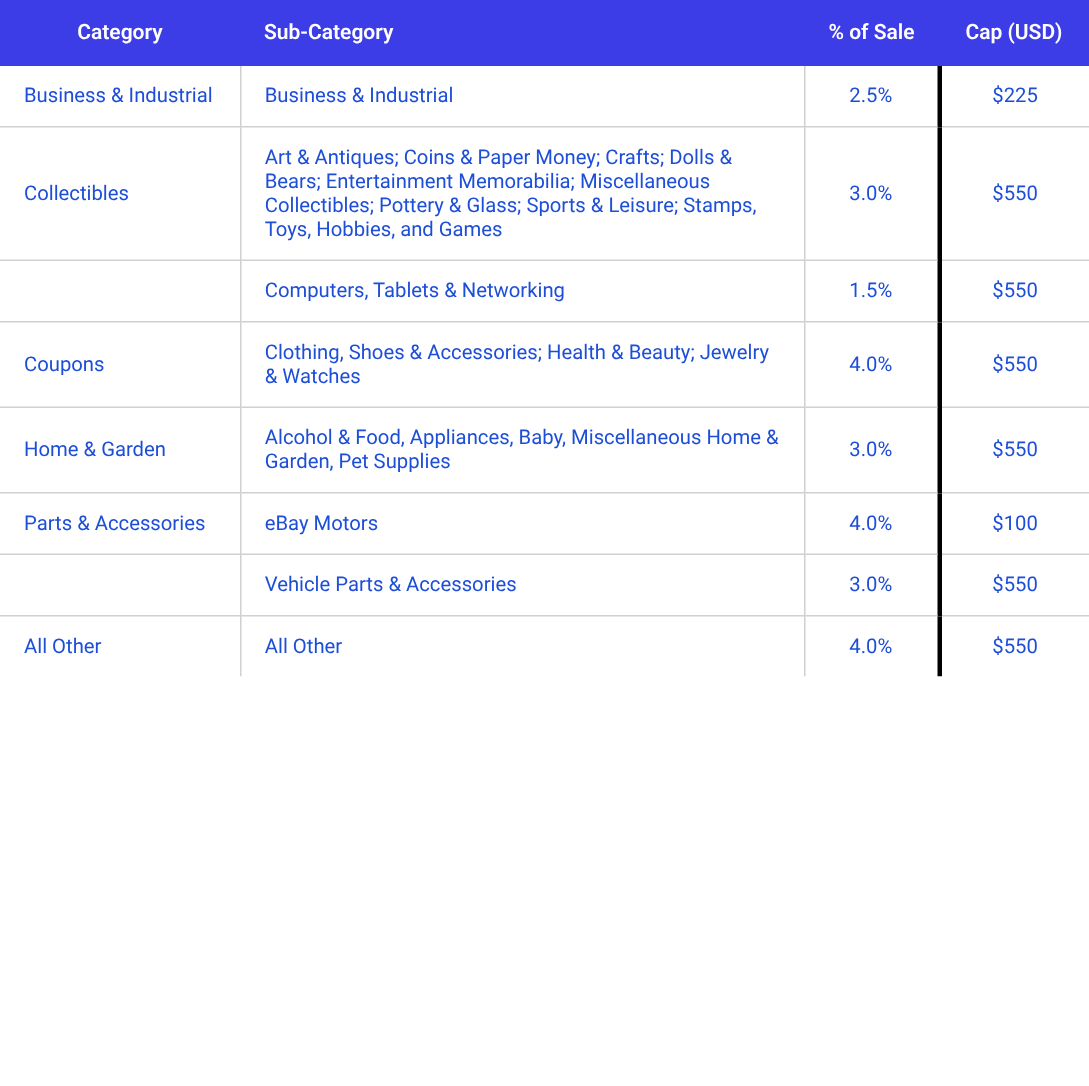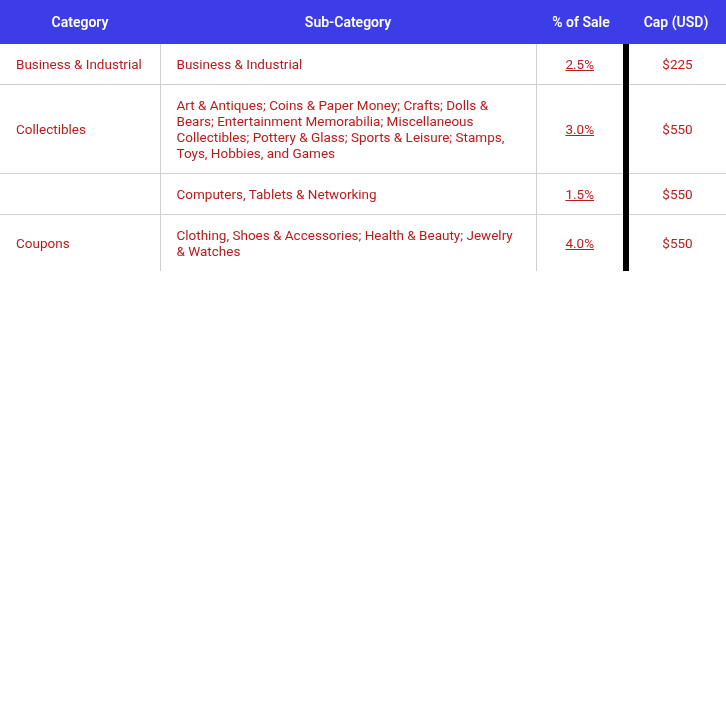--- a/index.html
+++ b/index.html
@@ -31,58 +31,57 @@
       text-align: center;
       font-size: 14px;
     }
 
     thead th:first-child {
       text-align: center;
       width: 160px;
     }
 
     thead th:nth-child(2) {
-      text-align: center;
+      text-align: left;
     }
 
     thead th:nth-child(3) {
       width: 90px;
       text-align: center;
     }
 
     thead th:nth-child(4) {
       width: 100px;
       text-align: center;
     }
 
     tbody td {
       padding: 12px 16px;
       font-size: 13.5px;
-      color: #b91c1c;
+      color: #1d4ed8;
       border-bottom: 1px solid #d0d0d0;
       vertical-align: middle;
     }
 
     tbody tr td:nth-child(3),
     tbody tr td:nth-child(4) {
       text-align: center;
     }
 
     tbody tr td:nth-child(1) {
       font-weight: 400;
       border-right: 1px solid #d0d0d0;
     }
 
     tbody tr td:nth-child(2) {
       border-right: 1px solid #d0d0d0;
     }
 
     tbody tr td:nth-child(3) {
-      border-right: 6px solid #000000;
-      text-decoration: underline;
+      border-right: 3px solid #000000;
     }
 
     .category-cell {
       font-weight: 400;
     }
 
     tbody tr:last-child td {
       border-bottom: none;
     }
   </style>
@@ -116,14 +115,38 @@
         <td>Computers, Tablets &amp; Networking</td>
         <td>1.5%</td>
         <td>$550</td>
       </tr>
       <tr>
         <td class="category-cell">Coupons</td>
         <td>Clothing, Shoes &amp; Accessories; Health &amp; Beauty; Jewelry &amp; Watches</td>
         <td>4.0%</td>
         <td>$550</td>
       </tr>
+      <tr>
+        <td class="category-cell">Home &amp; Garden</td>
+        <td>Alcohol &amp; Food, Appliances, Baby, Miscellaneous Home &amp; Garden, Pet Supplies</td>
+        <td>3.0%</td>
+        <td>$550</td>
+      </tr>
+      <tr>
+        <td class="category-cell">Parts &amp; Accessories</td>
+        <td>eBay Motors</td>
+        <td>4.0%</td>
+        <td>$100</td>
+      </tr>
+      <tr>
+        <td class="category-cell"></td>
+        <td>Vehicle Parts &amp; Accessories</td>
+        <td>3.0%</td>
+        <td>$550</td>
+      </tr>
+      <tr>
+        <td class="category-cell">All Other</td>
+        <td>All Other</td>
+        <td>4.0%</td>
+        <td>$550</td>
+      </tr>
     </tbody>
 </table>
 
 </body></html>

